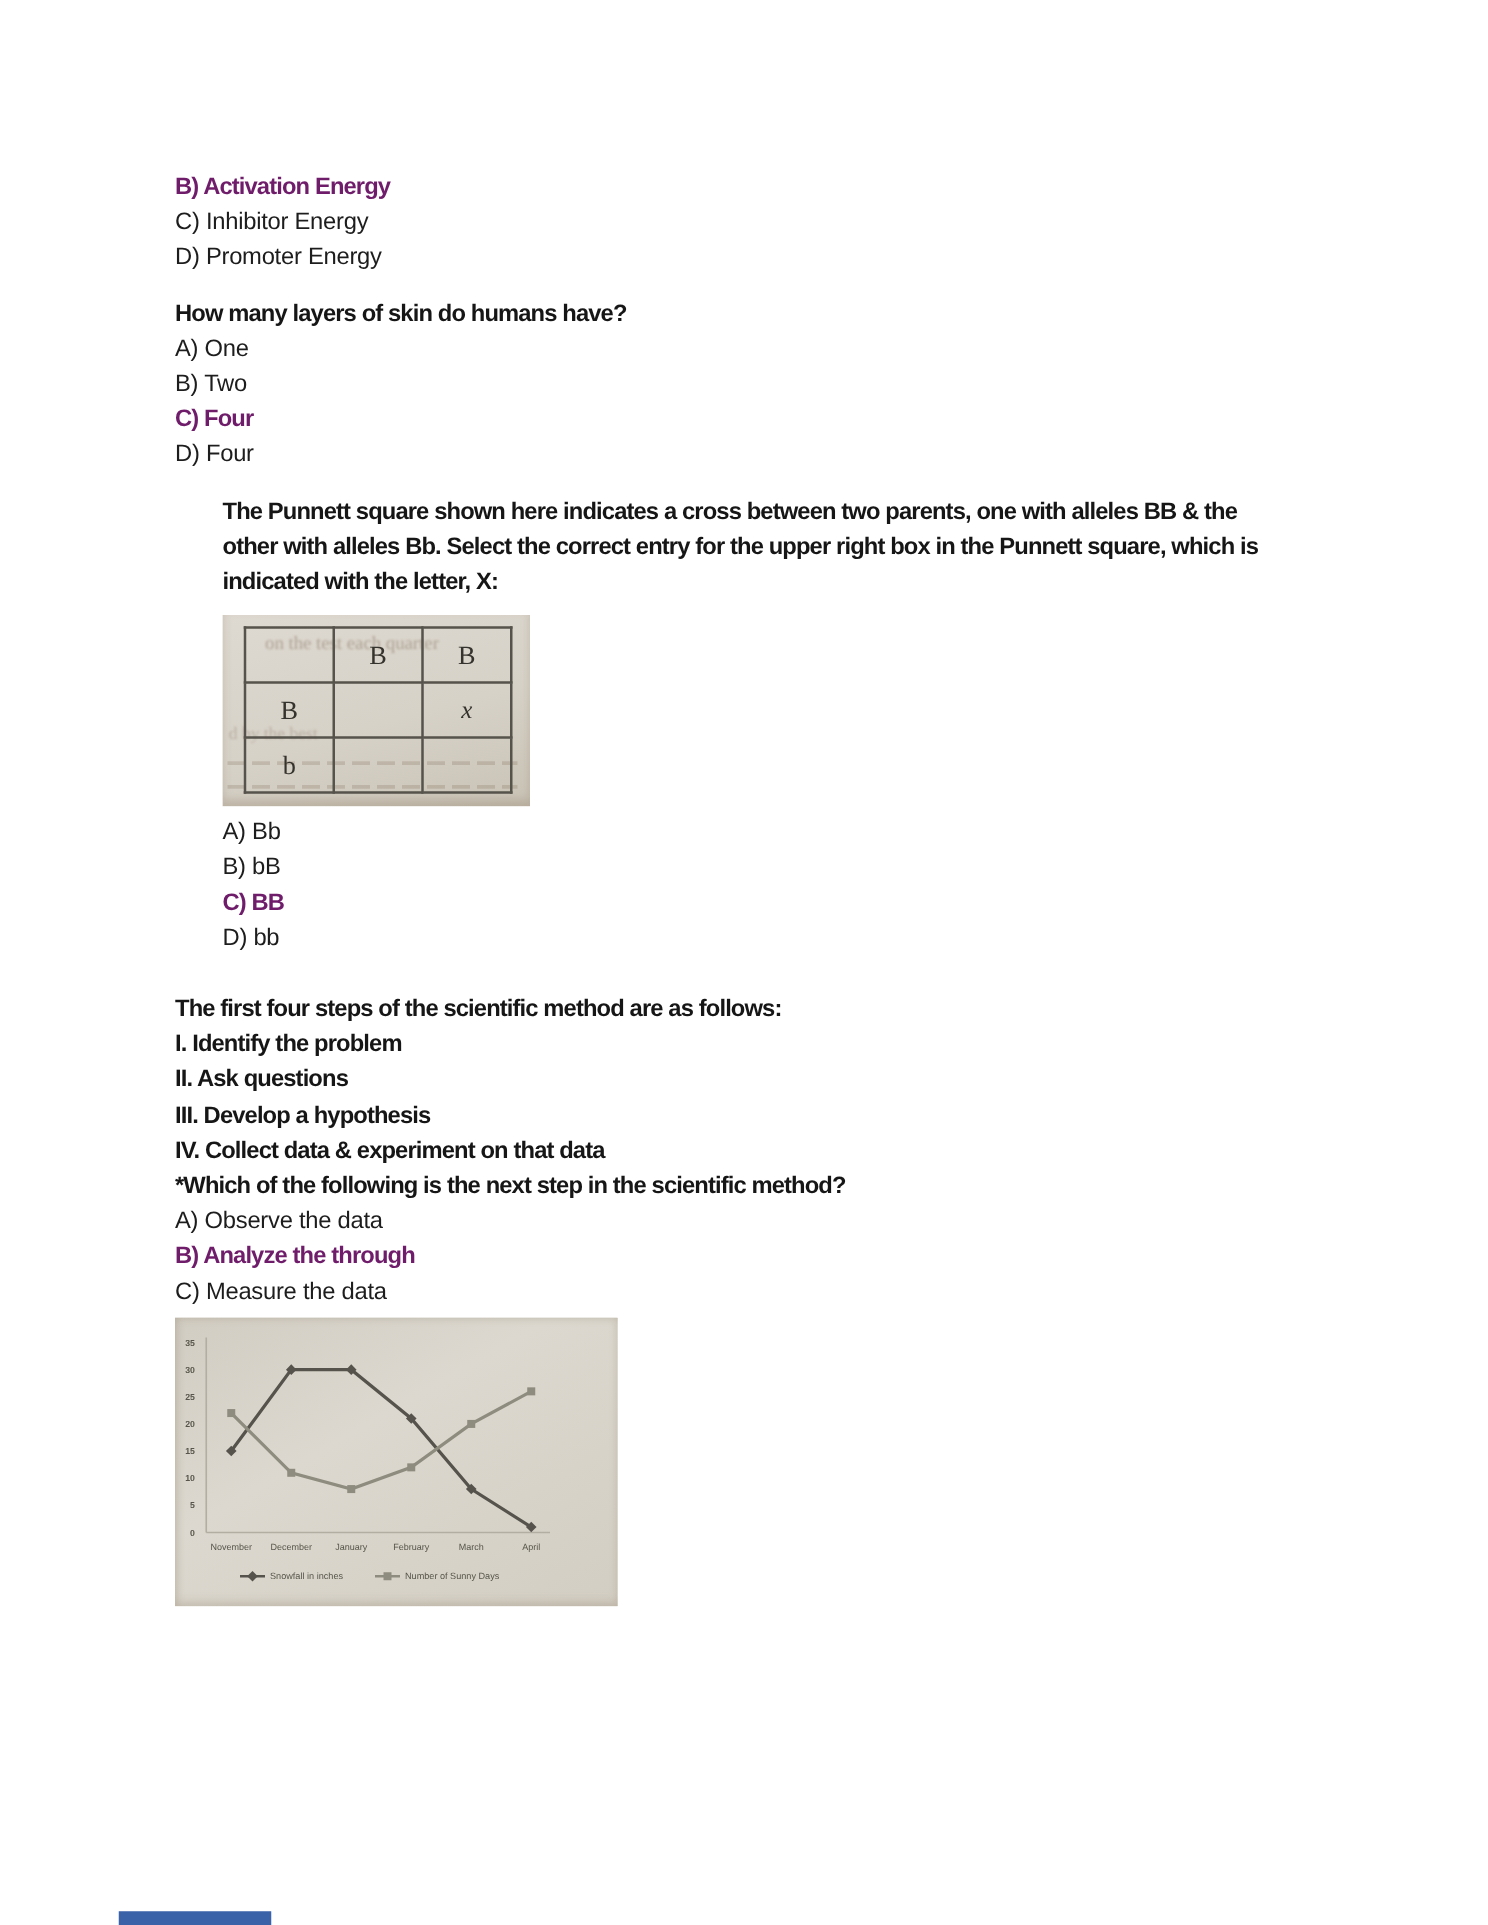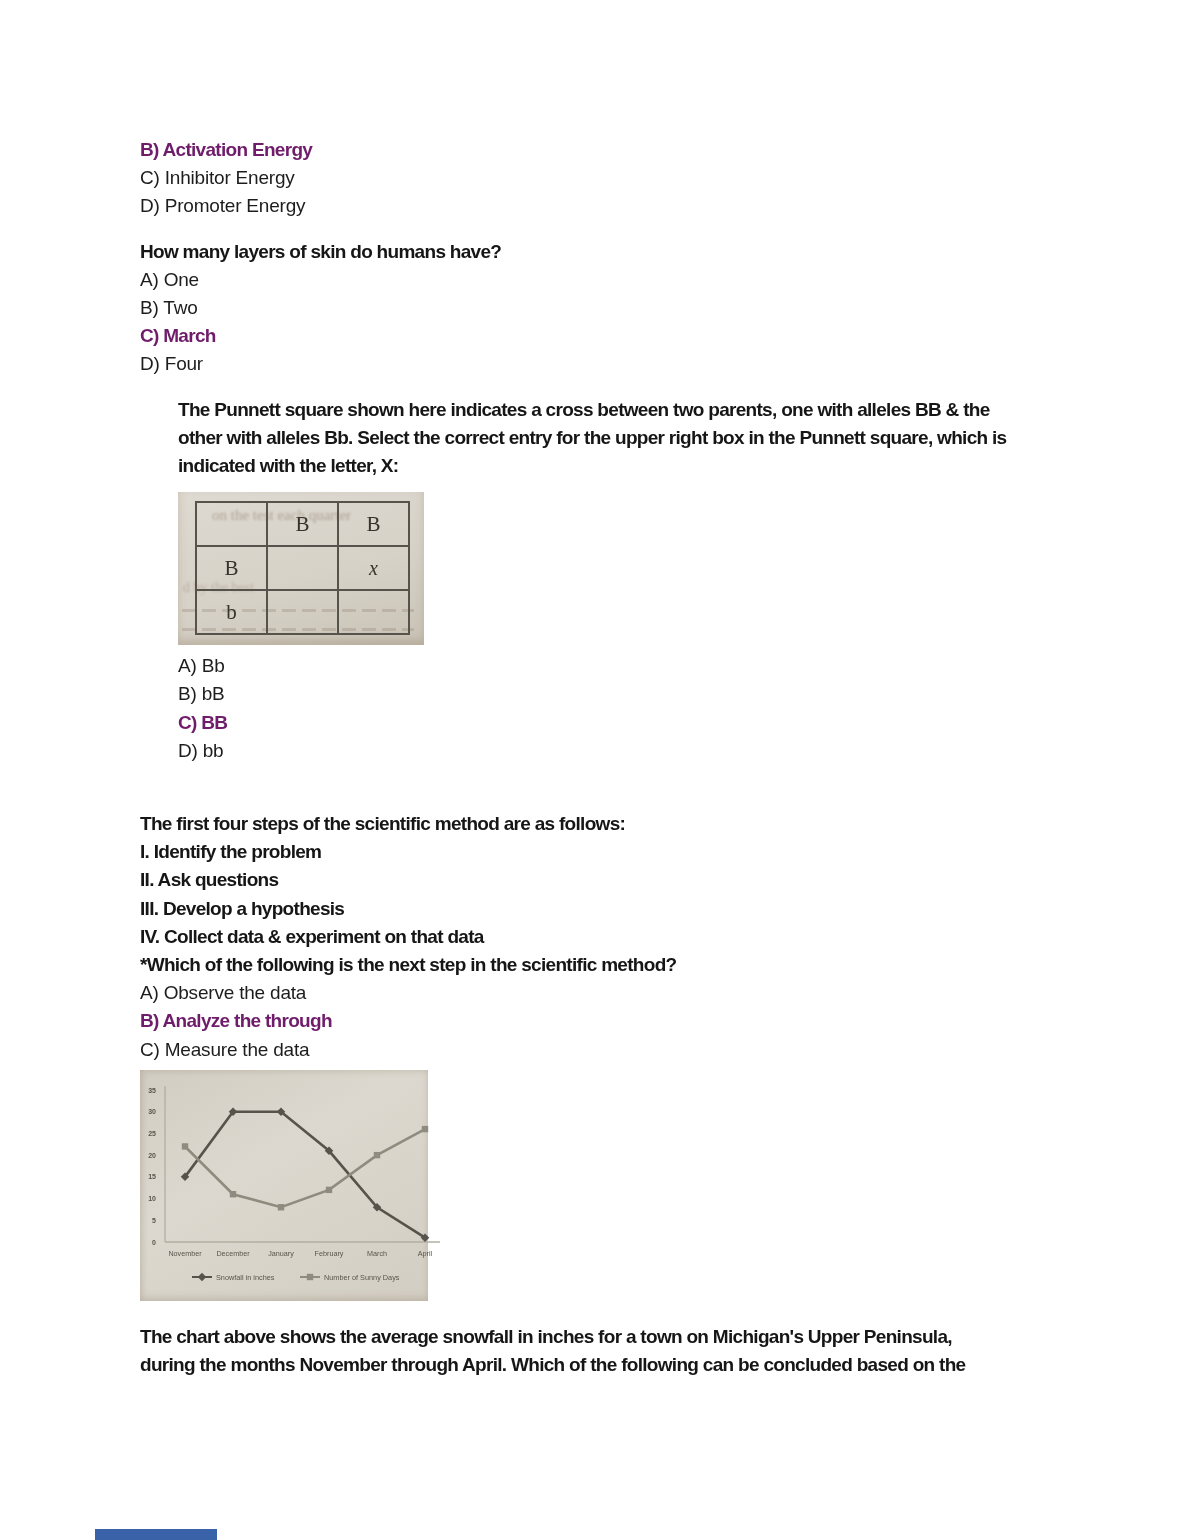--- a/index.html
+++ b/index.html
@@ -27,21 +27,21 @@
   table.punnett td.ital { font-style:italic; font-size:20px; }
   .bleed { position:absolute; font-family:"Liberation Serif","DejaVu Serif",serif;
     color:rgba(120,100,80,.45); filter:blur(1px); white-space:nowrap; }
   .bleed-1 { top:15px; left:34px; font-size:15px; }
   .bleed-2 { top:88px; left:5px; font-size:14px; color:rgba(120,100,80,.32); }
   .bleed-rule { position:absolute; left:4px; right:10px; height:3px; opacity:.22;
     background:repeating-linear-gradient(90deg,#7a6550 0 14px,transparent 14px 20px); filter:blur(.6px); }
 
   
   .photo-chart {
-    width:288px; height:231px; margin:6px 0 22px 0; position:relative;
+    width:354px; height:231px; margin:6px 0 22px 0; position:relative;
     background:linear-gradient(150deg,#d2cdc3 0%,#dcd8cf 40%,#d3cec3 100%);
     box-shadow: inset 0 -4px 7px rgba(135,120,95,.22), inset 2px 2px 6px rgba(135,120,95,.18);
   }
   .photo-chart svg { position:absolute; left:0; top:0; }
 
   
   .bluebar { position:absolute; left:95px; bottom:0; width:122px; height:11px; background:#3a62a8; }
 </style>
 </head>
 <body>
@@ -51,25 +51,25 @@
   <div class="block">
     <div class="line purple">B) Activation Energy</div>
     <div class="line">C) Inhibitor Energy</div>
     <div class="line">D) Promoter Energy</div>
   </div>
 
   <div class="block">
     <div class="line b">How many layers of skin do humans have?</div>
     <div class="line">A) One</div>
     <div class="line">B) Two</div>
-    <div class="line purple">C) March</div>
+    <div class="line purple">C) Four</div>
     <div class="line">D) Four</div>
   </div>
 
-  <div class="block" style="margin-bottom:16px;padding-left:38px;">
+  <div class="block" style="margin-bottom:0;padding-left:38px;">
     <div class="line b">The Punnett square shown here indicates a cross between two parents, one with alleles BB &amp; the</div>
     <div class="line b">other with alleles Bb. Select the correct entry for the upper right box in the Punnett square, which is</div>
     <div class="line b">indicated with the letter, X:</div>
 
     <div class="photo-punnett">
       <div class="bleed bleed-1">on the test each quarter</div>
       <div class="bleed bleed-2">d by the best</div>
       <div class="bleed-rule" style="top:117px;"></div>
       <div class="bleed-rule" style="top:136px;"></div>
       <table class="punnett">
@@ -146,20 +146,16 @@
           <line x1="52" y1="207" x2="72" y2="207" stroke="#55534c" stroke-width="2"></line>
           <rect x="59" y="204" width="6" height="6" fill="#55534c" transform="rotate(45 62 207)"></rect>
           <text x="76" y="209.6" font-size="7.3" fill="#57554b" font-family="Liberation Sans, sans-serif">Snowfall in inches</text>
           <line x1="160" y1="207" x2="180" y2="207" stroke="#8e8c7e" stroke-width="2"></line>
           <rect x="166.8" y="203.8" width="6.4" height="6.4" fill="#8e8c7e"></rect>
           <text x="184" y="209.6" font-size="7.3" fill="#57554b" font-family="Liberation Sans, sans-serif">Number of Sunny Days</text>
         </svg>
     </div>
   </div>
 
-  <div class="block">
-    <div class="line b">The chart above shows the average snowfall in inches for a town on Michigan's Upper Peninsula,</div>
-    <div class="line b">during the months November through April. Which of the following can be concluded based on the</div>
-  </div>
 
 </div>
 
 <div class="bluebar"></div>
 
 </body></html>

